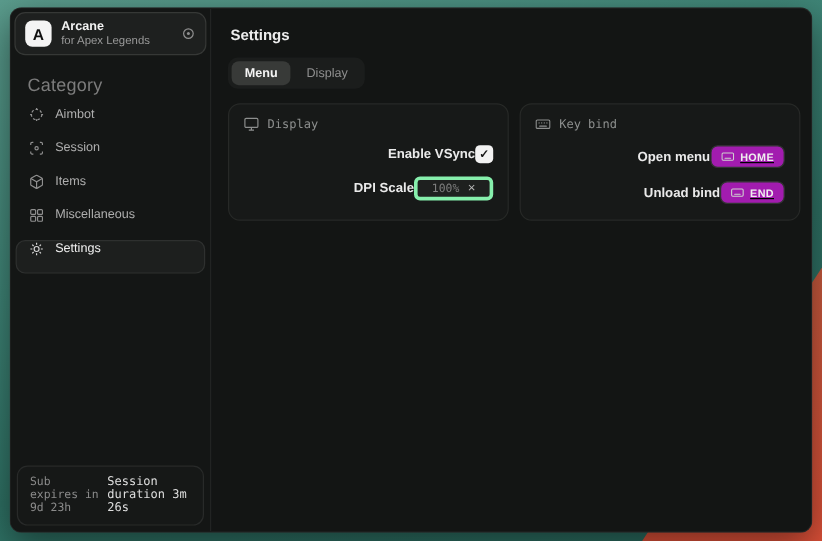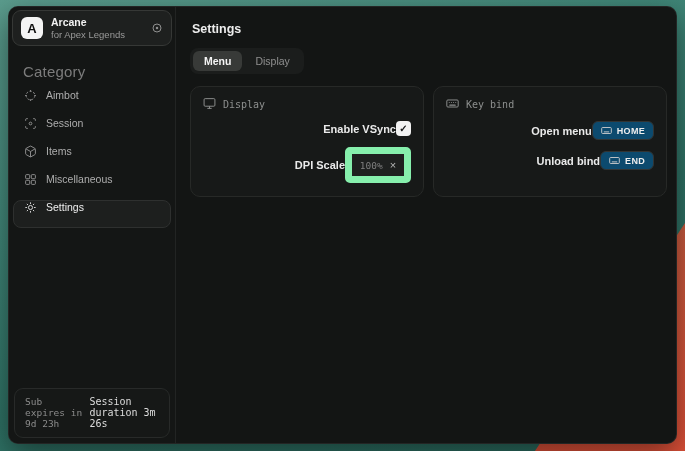--- a/index.html
+++ b/index.html
@@ -63,28 +63,28 @@
   .card-header { display:flex; align-items:flex-end; gap:7px; color:#8d8f8e;
     font-family:"DejaVu Sans Mono", monospace; font-size:10px; }
   .card-header svg { stroke:#8d8f8e; }
   .card-row { margin-top:11px; display:flex; align-items:center; justify-content:flex-end;padding-left:16px; }
   .row-label { font-size:11px; font-weight:600; color:#eaeaea; }
 
   .checkbox { width:15px; height:15px; background:#f2f2f2; border-radius:4px;
     display:flex; align-items:center; justify-content:center;
     color:#141414; font-size:10px; font-weight:700; cursor:pointer; }
 
-  .dpi-input { width:66px; height:36px; background:#1e201f; border:7px solid #86efac;
+  .dpi-input { width:66px; height:20px; background:#1e201f; border:3px solid #86efac;
     border-radius:5px; display:flex; align-items:center; justify-content:center; gap:7px;
     cursor:text; }
   .dpi-value { font-family:"DejaVu Sans Mono", monospace; font-size:9.5px; color:#7f7f7f; }
   .dpi-clear { color:#b8b8b8; font-size:11px; line-height:1; cursor:pointer; }
 
-  .keybind-chip { height:19px; padding:0 8px; background:#0c4a6e; border:1px solid #323433;
-    border-radius:6px; display:flex; align-items:center; gap:5px; cursor:pointer; }
+  .keybind-chip { height:19px; padding:0 8px; background:#a21caf; border:1px solid #323433;
+    border-radius:6px; display:flex; align-items:center; gap:5px; cursor:pointer;text-decoration:underline; }
   .keybind-chip svg { stroke:#cfcfcf; }
   .keybind-label { font-size:9px; font-weight:700; color:#eeeeee; letter-spacing:.3px; }
 </style>
 </head>
 <body>
 
 <div class="backdrop"></div>
 <div class="backdrop-red"></div>
 
 <div class="window">

